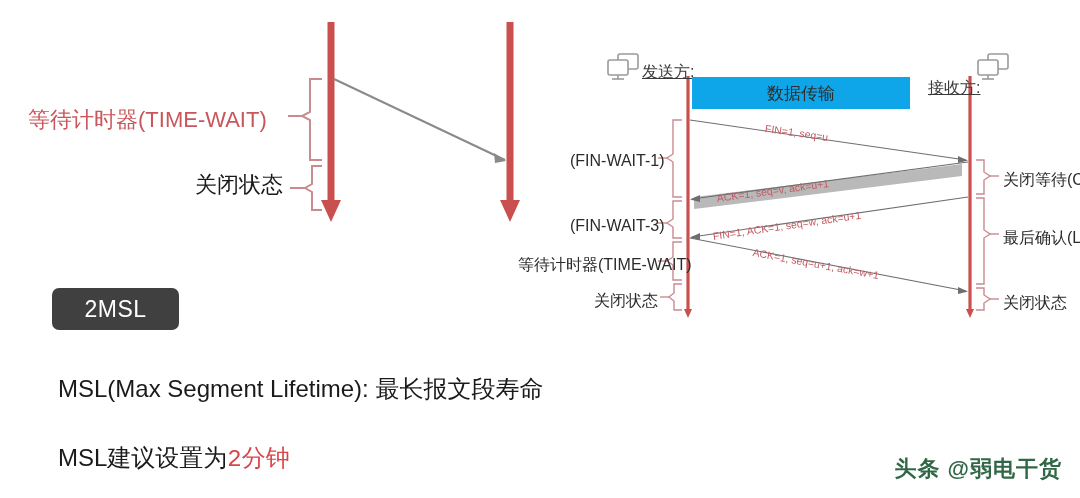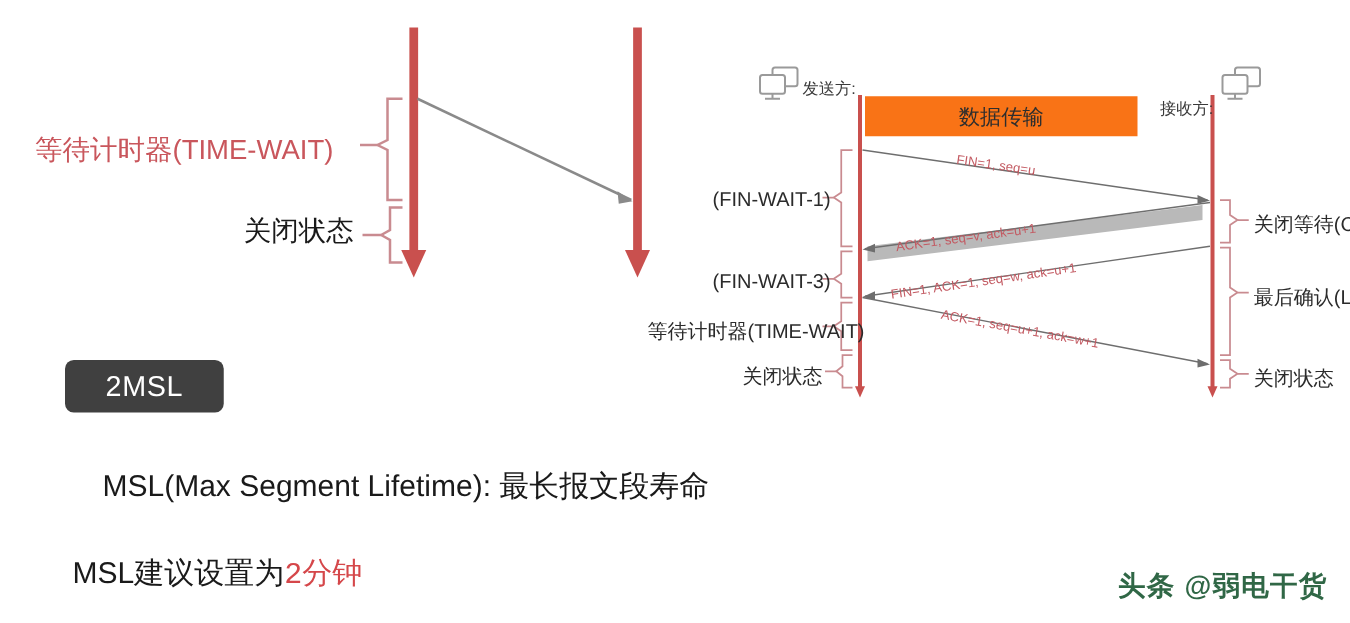--- a/index.html
+++ b/index.html
@@ -58,21 +58,21 @@
     letter-spacing: 0.5px;
   }
 
   
   .body-line {
     position: absolute;
     font-size: 24px;
     color: #1a1a1a;
     white-space: nowrap;
   }
-  #line-msl-def  { left: 58px; top: 373px; margin-left: 24px; }
+  #line-msl-def  { left: 58px; top: 373px; }
   #line-msl-rec  { left: 58px; top: 442px; }
   .red-emph { color: #d5474a; font-family: Liberation Mono, monospace; }
 
   
   #watermark {
     position: absolute;
     right: 18px; bottom: 14px;
     font-size: 22px;
     font-weight: bold;
     color: #14532d;
@@ -88,27 +88,27 @@
     width: 510px; height: 290px;
   }
   #right-diagram .rd-svg { position: absolute; left: 0; top: 0; }
 
   .rd-text {
     position: absolute;
     white-space: nowrap;
     font-size: 11px;
     color: #2b2b2b;
   }
-  .rd-endpoint-label { font-size: 13px; color: #3a3a3a; }
+  .rd-endpoint-label { font-size: 16px; color: #3a3a3a; text-decoration: underline; }
   .rd-state-label    { font-size: 16px; color: #2b2b2b; }
   .rd-datatransfer {
     position: absolute;
     left: 122px; top: 33px;
     width: 218px; height: 32px;
-    background: #f97316;
+    background: #0ea5e9;
     display: flex;
     align-items: center;
     justify-content: center;
     font-size: 17px;
     color: #2e2e2e;
   }
   .rd-msg {
     position: absolute;
     white-space: nowrap;
     font-size: 10.5px;

